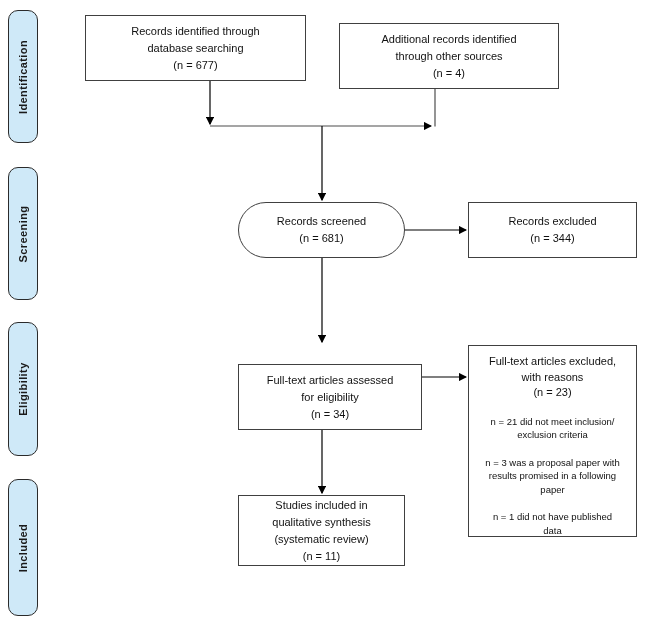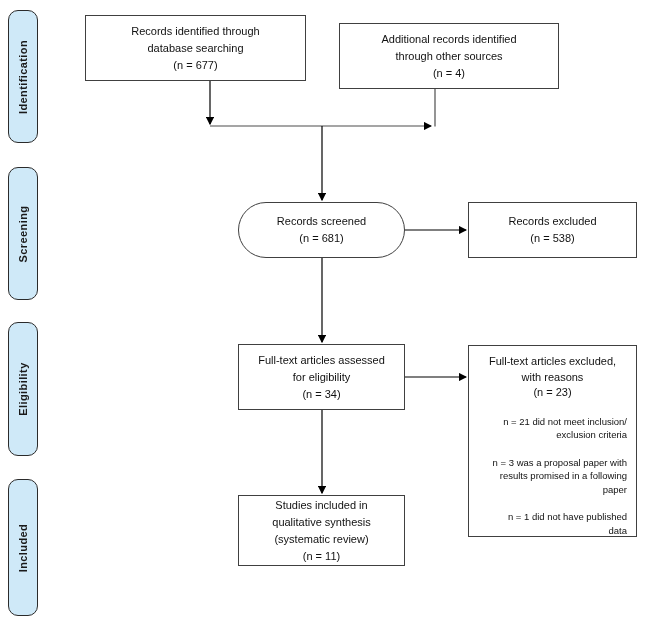--- a/index.html
+++ b/index.html
@@ -59,32 +59,32 @@
     align-items: center;
     justify-content: center;
     text-align: center;
   }
   .pre { white-space: pre-line; }
 
   .b-identified  { left: 85px;  top: 15px;  width: 221px; height: 66px; }
   .b-additional  { left: 339px; top: 15px;  width: 220px; height: 66px; margin-top: 8px; }
   .b-screened    { left: 238px; top: 202px; width: 167px; height: 56px; border-radius: 28px; }
   .b-excluded    { left: 468px; top: 202px; width: 169px; height: 56px; }
-  .b-assessed    { left: 238px; top: 344px; width: 167px; height: 66px; }
+  .b-assessed    { left: 238px; top: 364px; width: 184px; height: 66px; }
   .b-ftexcluded  { left: 468px; top: 345px; width: 169px; height: 192px; padding: 8px 9px; }
   .b-included    { left: 238px; top: 495px; width: 167px; height: 71px; }
 
   .ft-header {
     text-align: center;
     font-size: 11px;
     line-height: 15.5px;
     white-space: pre-line;
   }
   .ft-reason {
-    text-align: right;
+    text-align: center;
     font-size: 9.5px;
     line-height: 13.5px;
     margin-top: 14px;
     white-space: pre-line;
   }
   .ft-reason:first-of-type { margin-top: 10px; }
 </style>
 </head>
 <body>
 
@@ -139,21 +139,21 @@
 (n = 4)</span>
   </div>
 
   <div class="box center b-screened">
     <span class="pre">Records screened
 (n = 681)</span>
   </div>
 
   <div class="box center b-excluded">
     <span class="pre">Records excluded
-(n = 538)</span>
+(n = 344)</span>
   </div>
 
   <div class="box center b-assessed">
     <span class="pre">Full-text articles assessed
 for eligibility
 (n = 34)</span>
   </div>
 
   <div class="box b-ftexcluded">
     <div class="ft-header">Full-text articles excluded,

